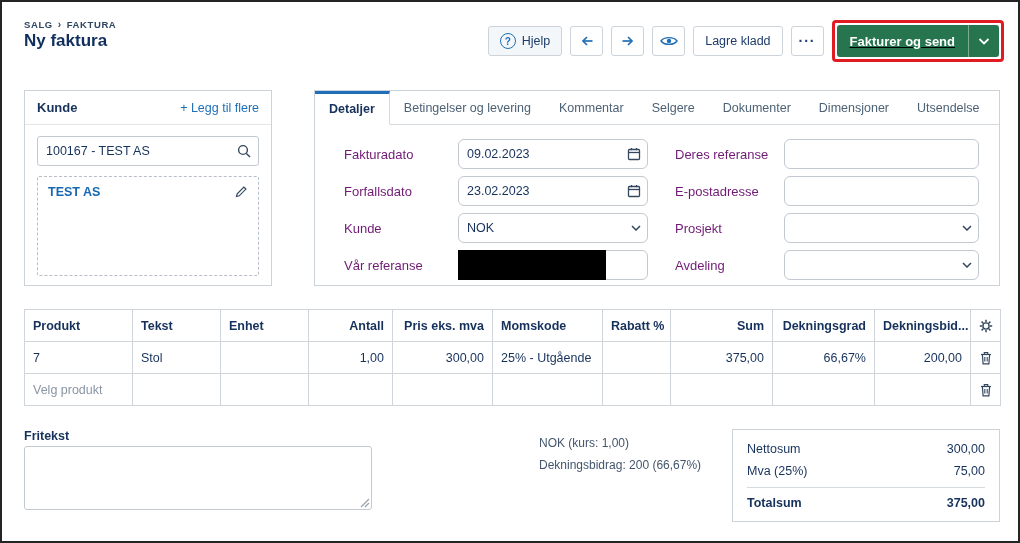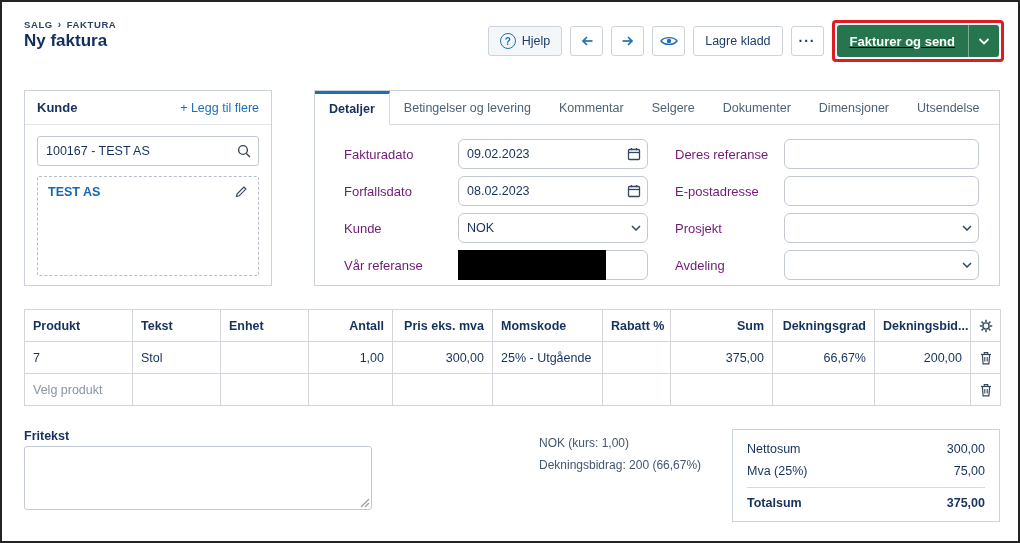--- a/index.html
+++ b/index.html
@@ -175,21 +175,21 @@
           <line x1="9.5" y1="1" x2="9.5" y2="3.2" stroke="#33475e" stroke-width="1.3"></line>
         </svg>
       </div>
       <div class="flabel right">Deres referanse</div>
       <div class="field">
         <div class="fieldbox"></div>
       </div>
 
       <div class="flabel">Forfallsdato</div>
       <div class="field">
-        <div class="fieldbox">08.02.2023</div>
+        <div class="fieldbox">23.02.2023</div>
         <svg class="icon-right" width="14" height="14" viewBox="0 0 14 14">
           <rect x="1.5" y="2.5" width="11" height="10" rx="1" fill="none" stroke="#33475e" stroke-width="1.3"></rect>
           <line x1="1.5" y1="5.5" x2="12.5" y2="5.5" stroke="#33475e" stroke-width="1.3"></line>
           <line x1="4.5" y1="1" x2="4.5" y2="3.2" stroke="#33475e" stroke-width="1.3"></line>
           <line x1="9.5" y1="1" x2="9.5" y2="3.2" stroke="#33475e" stroke-width="1.3"></line>
         </svg>
       </div>
       <div class="flabel right">E-postadresse</div>
       <div class="field">
         <div class="fieldbox"></div>

